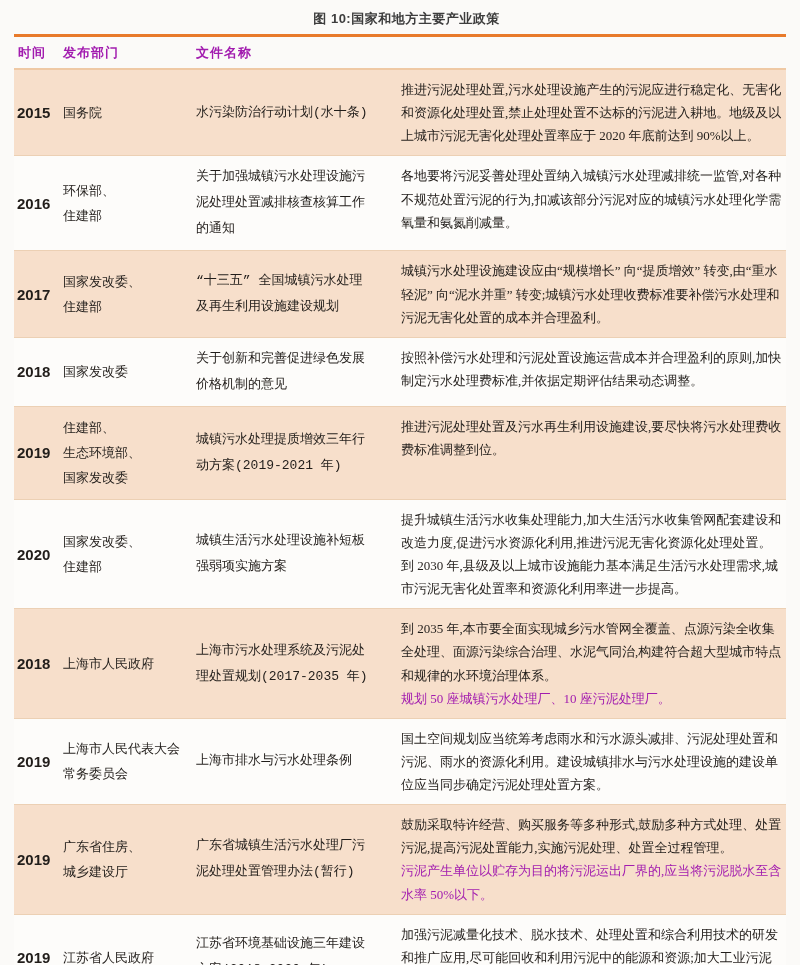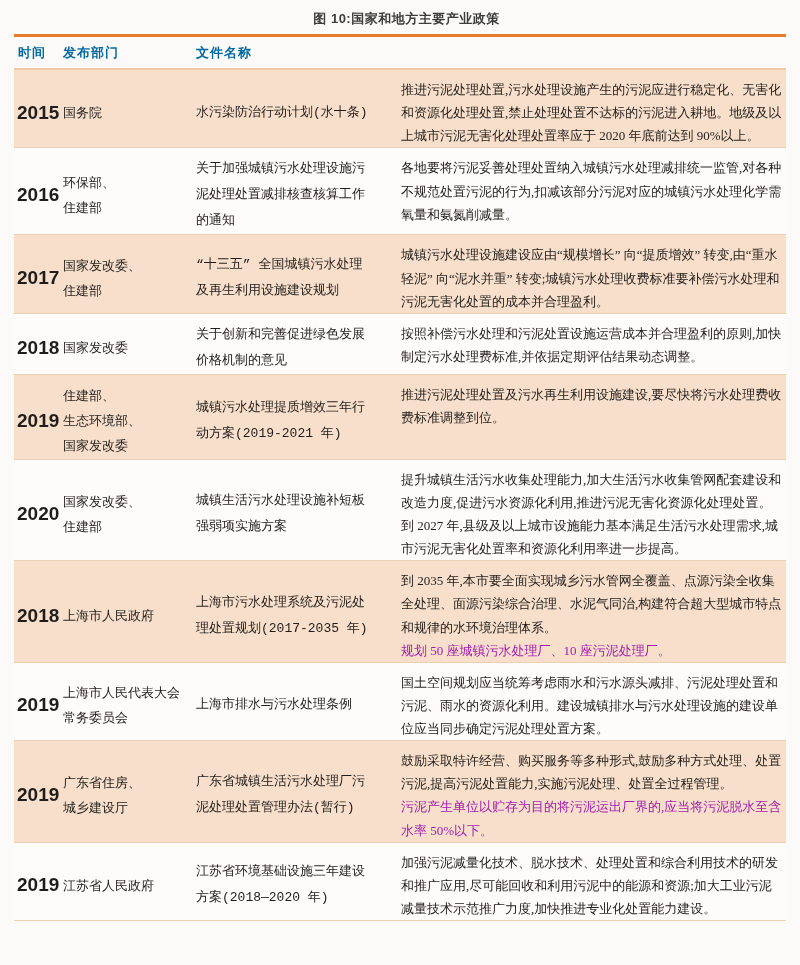--- a/index.html
+++ b/index.html
@@ -37,38 +37,39 @@
     grid-template-columns: 49px 133px 205px 1fr;
   }
   .thead {
     background: #fbfaf8;
     border-bottom: 2px solid #efc9a5;
     padding: 7px 0 6px 0;
   }
   .th {
     font-size: 13px;
     font-weight: bold;
-    color: #0369a1;
+    color: #a21caf;
     font-family: "Liberation Serif", serif;
     letter-spacing: 1px;
   }
   .th.col-year { padding-left: 4px; }
   .tr {
     border-bottom: 1px solid #ecd0b4;
   }
   .tr.odd  { background: #f7dfcb; }
   .tr.even { background: #fdfcfa; }
   .td {
     box-sizing: border-box;
     padding-top: 8px;
+    padding-bottom: 8px;
     color: #211d1a;
   }
   .cell-year {
     align-self: center;
-    font-size: 19px;
+    font-size: 15px;
     font-weight: bold;
     padding-left: 3px;
     font-family: "Liberation Sans", sans-serif;
   }
   .cell-dept {
     align-self: center;
     font-size: 13px;
     line-height: 1.95;
     white-space: pre-line;
     font-family: "Liberation Serif", serif;
@@ -148,21 +149,21 @@
             <div class="para">推进污泥处理处置及污水再生利用设施建设,要尽快将污水处理费收费标准调整到位。</div>
           </div>
         </div>
         <div class="tr even">
           <div class="td cell-year">2020</div>
           <div class="td cell-dept">国家发改委、
 住建部</div>
           <div class="td cell-doc">城镇生活污水处理设施补短板强弱项实施方案</div>
           <div class="td cell-content">
             <div class="para">提升城镇生活污水收集处理能力,加大生活污水收集管网配套建设和改造力度,促进污水资源化利用,推进污泥无害化资源化处理处置。</div>
-            <div class="para">到 2027 年,县级及以上城市设施能力基本满足生活污水处理需求,城市污泥无害化处置率和资源化利用率进一步提高。</div>
+            <div class="para">到 2030 年,县级及以上城市设施能力基本满足生活污水处理需求,城市污泥无害化处置率和资源化利用率进一步提高。</div>
           </div>
         </div>
         <div class="tr odd">
           <div class="td cell-year">2018</div>
           <div class="td cell-dept">上海市人民政府</div>
           <div class="td cell-doc">上海市污水处理系统及污泥处理处置规划(2017-2035 年)</div>
           <div class="td cell-content">
             <div class="para">到 2035 年,本市要全面实现城乡污水管网全覆盖、点源污染全收集全处理、面源污染综合治理、水泥气同治,构建符合超大型城市特点和规律的水环境治理体系。</div>
             <div class="para red">规划 50 座城镇污水处理厂、10 座污泥处理厂。</div>
           </div>

